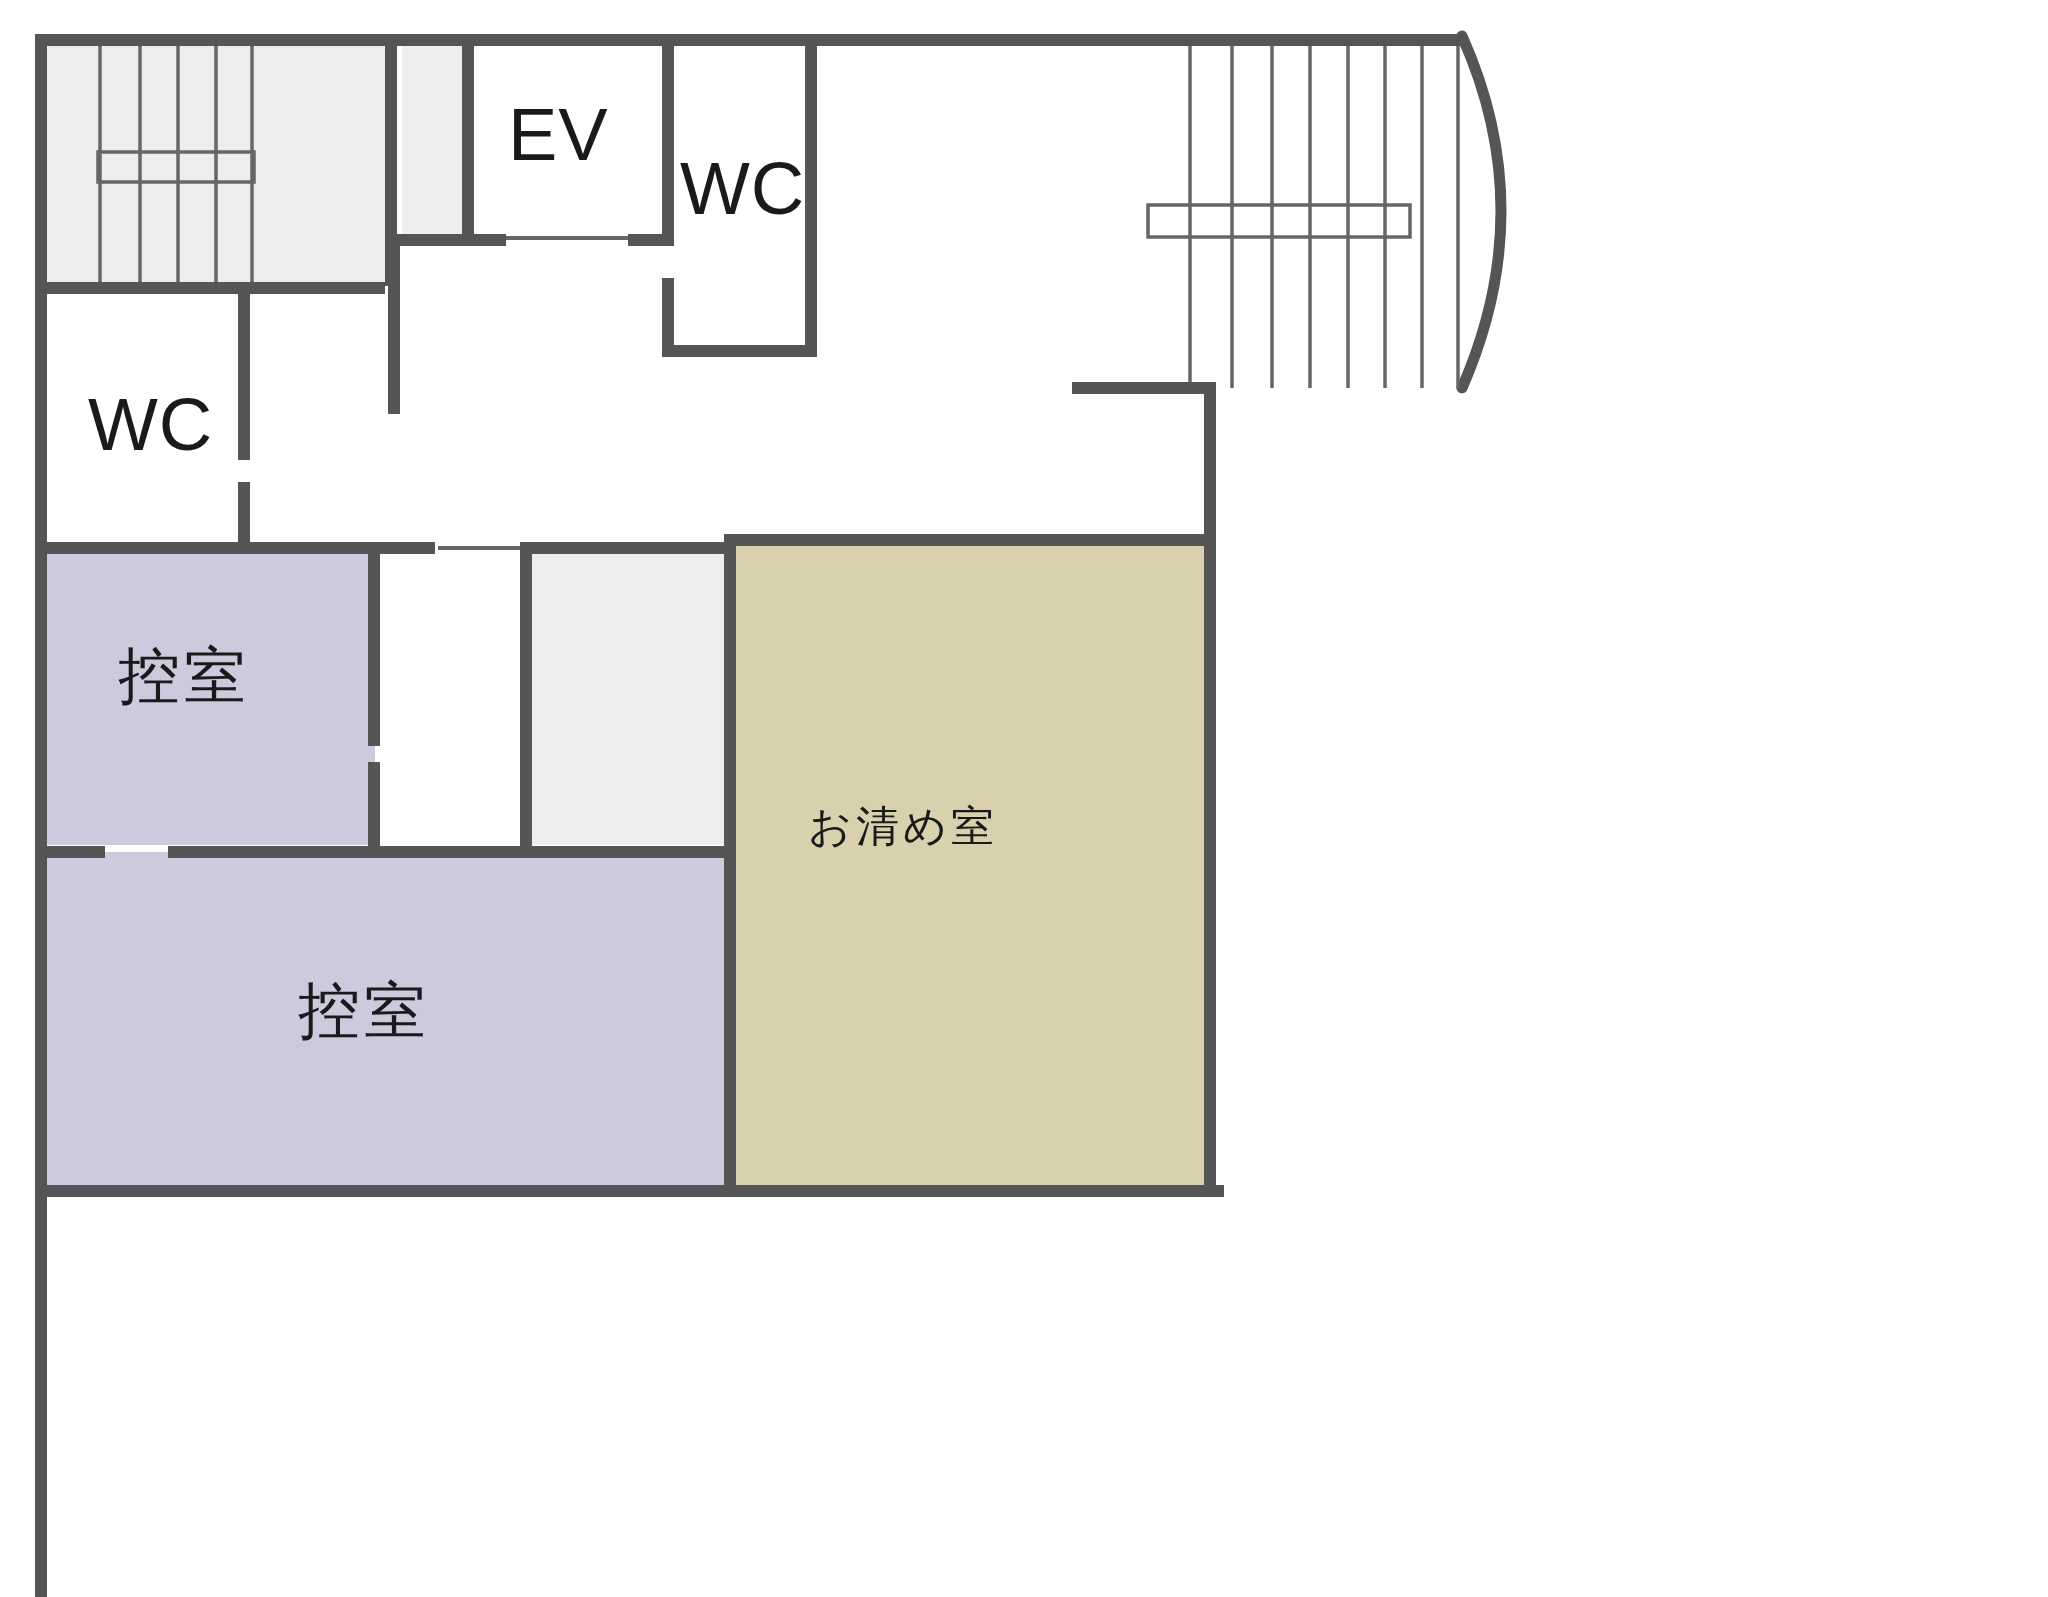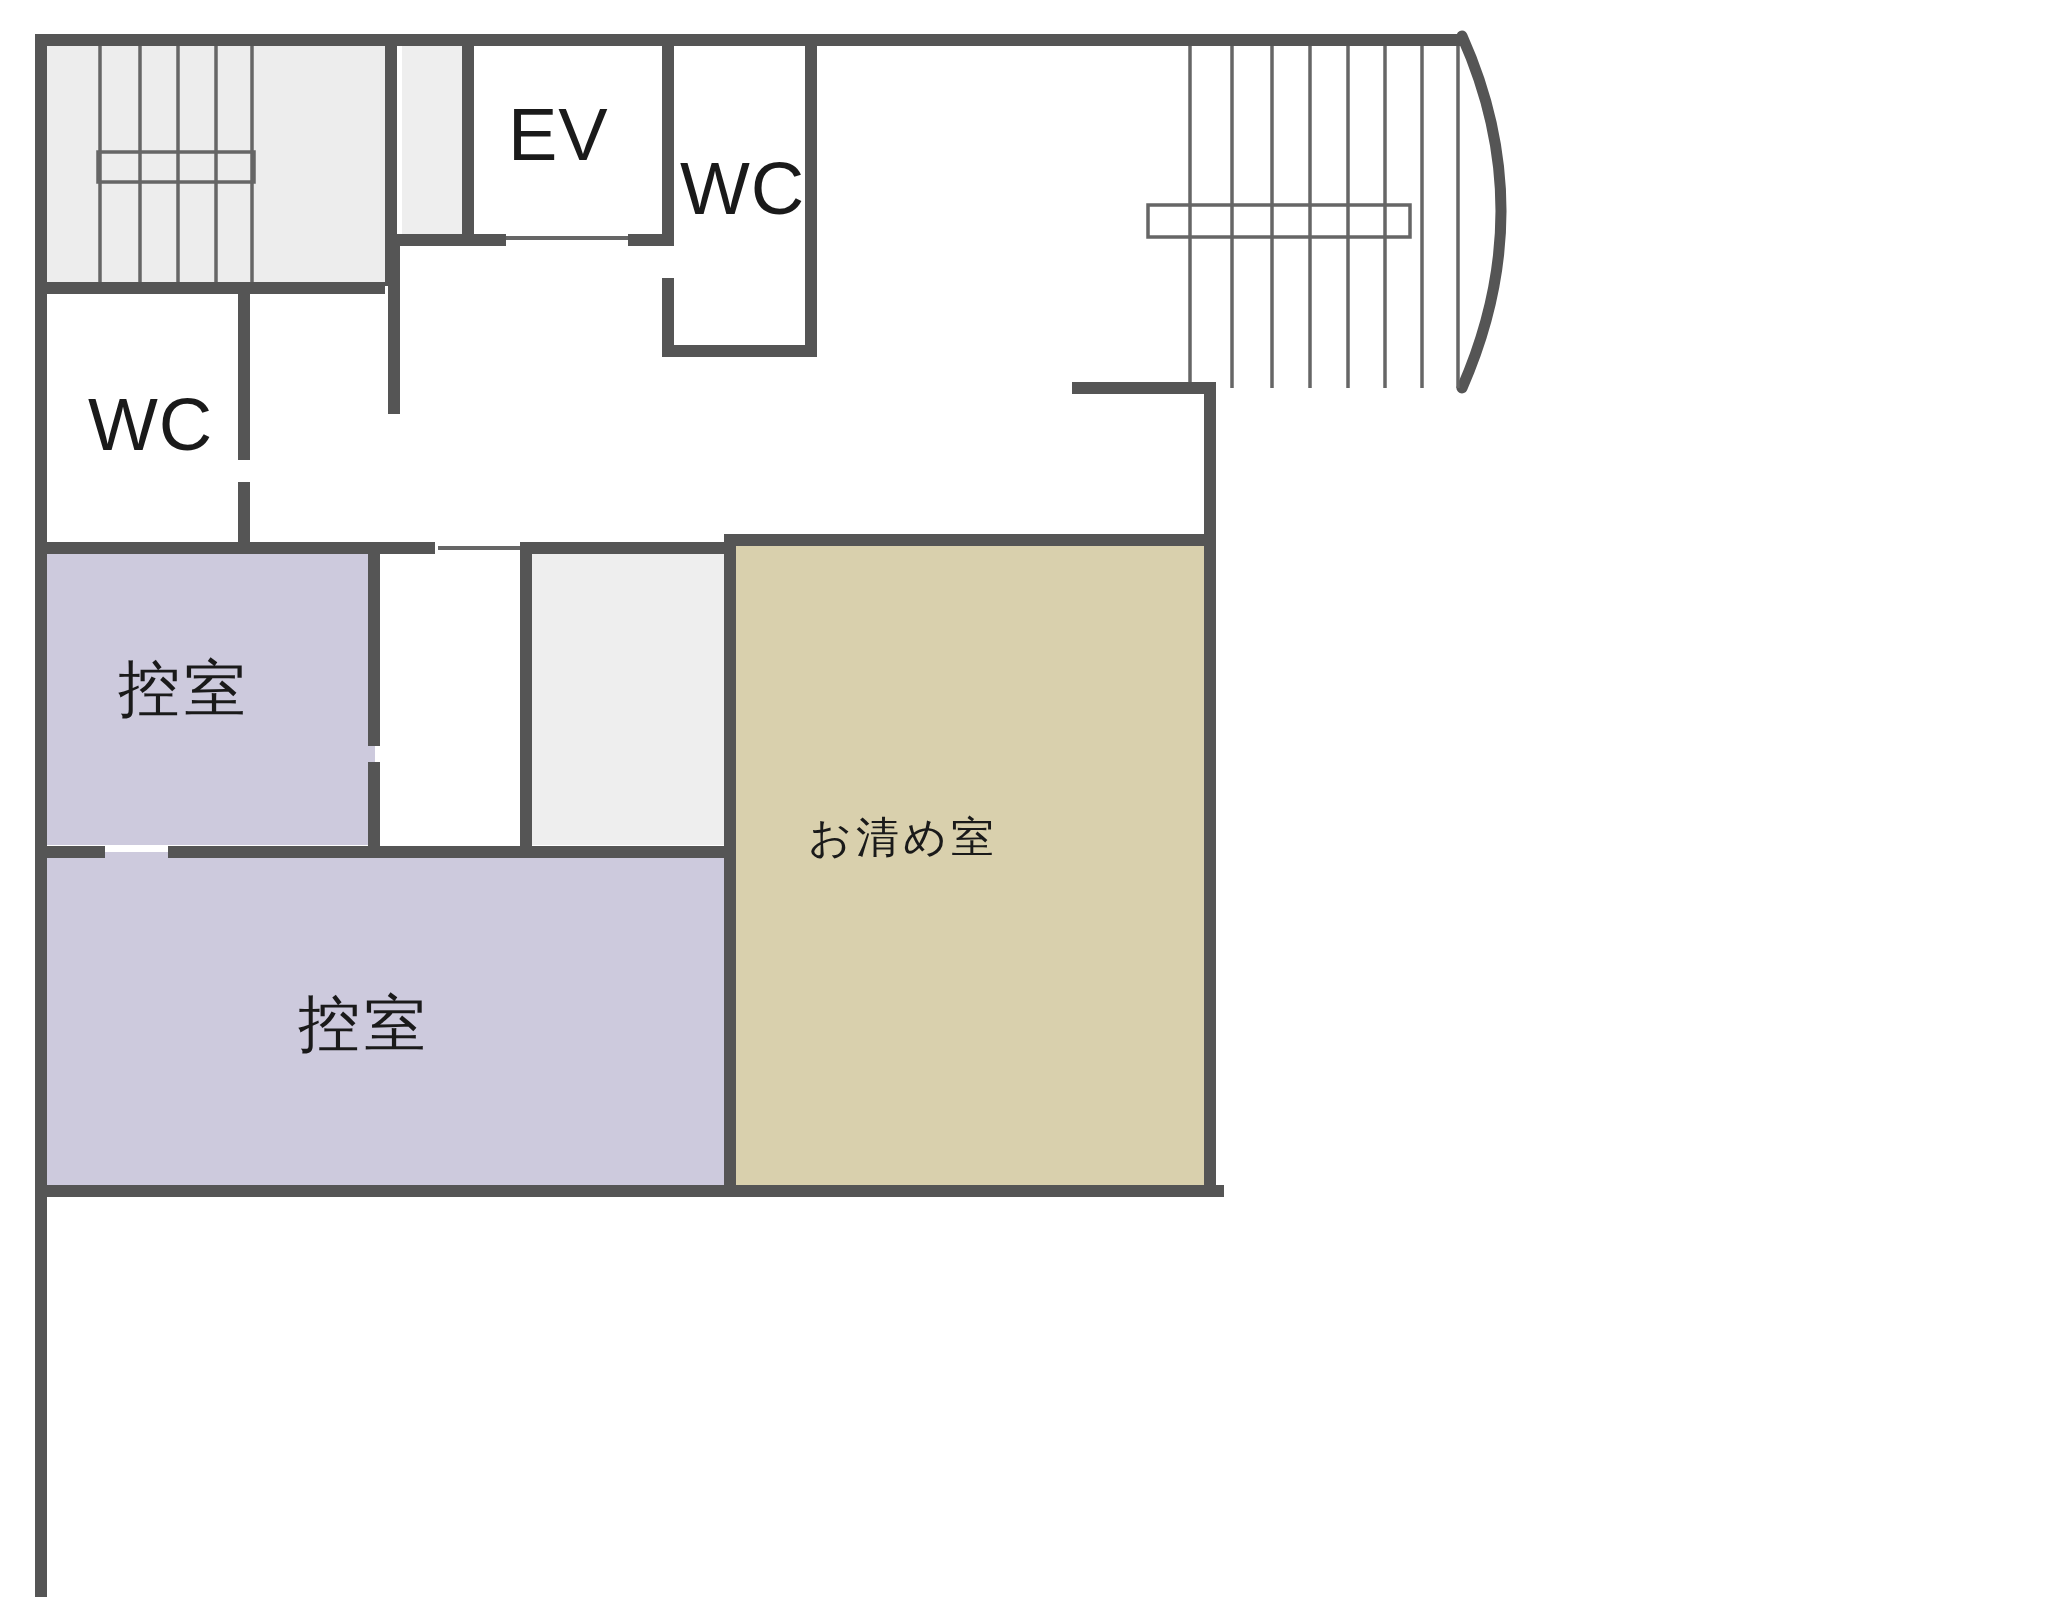--- a/index.html
+++ b/index.html
@@ -32,23 +32,22 @@
     white-space: nowrap;
     line-height: 1;
     user-select: none;
     pointer-events: none;
   }
   .label-latin {
     font-family: "Liberation Sans", "DejaVu Sans", sans-serif;
     font-weight: 400;
   }
   .label-jp {
-    font-family: Liberation Serif, serif;
+    font-family: Liberation Mono, monospace;
     font-weight: 400;
-    margin-top: 8px;
   }
   
   #label-ev      { left: 508px;  top: 98px;  font-size: 74px; letter-spacing: 1px; }
   #label-wc-top  { left: 680px;  top: 152px; font-size: 74px; letter-spacing: 1px; }
   #label-wc-left { left: 88px;   top: 388px; font-size: 74px; letter-spacing: 1px; }
   #label-hikae-1 { left: 118px;  top: 650px; font-size: 62px; letter-spacing: 4px; }
   #label-hikae-2 { left: 298px;  top: 985px; font-size: 62px; letter-spacing: 4px; }
   #label-okiyome { left: 808px;  top: 808px; font-size: 43px; letter-spacing: 4px; }
 </style>
 </head>

